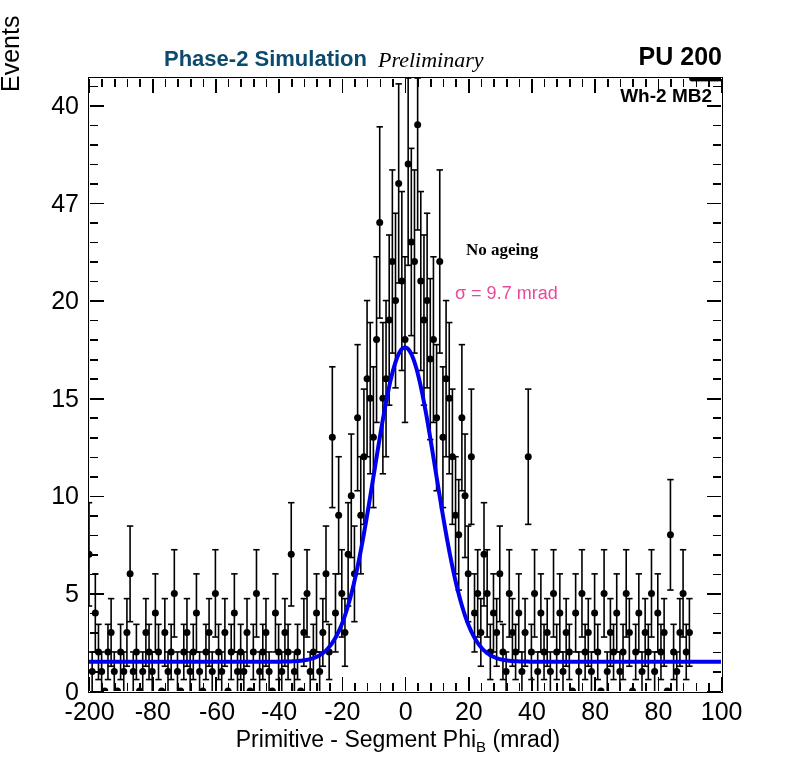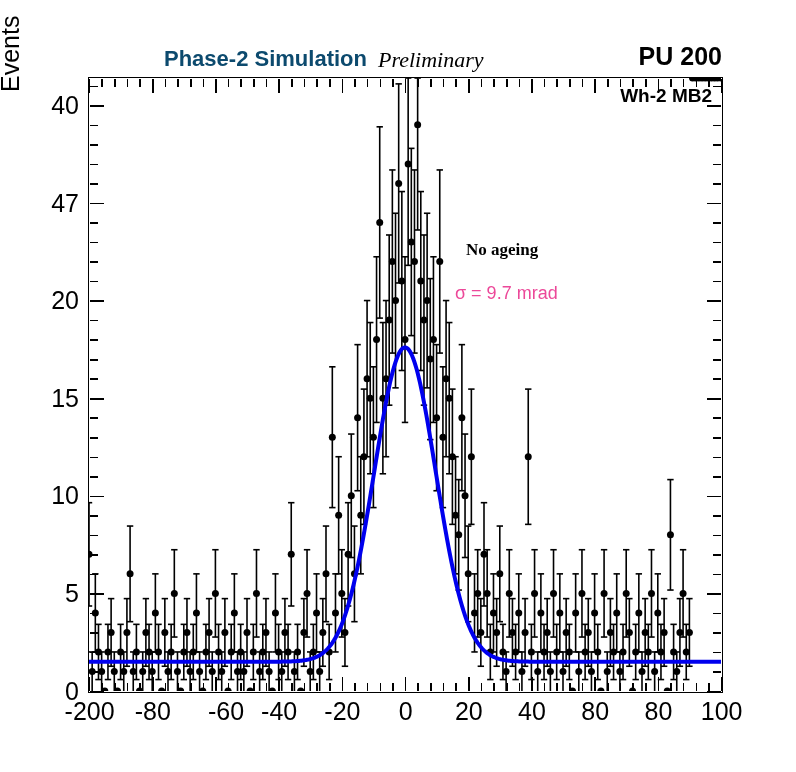--- a/index.html
+++ b/index.html
@@ -913,21 +913,21 @@
       <div class="tickline" style="left: 164.64px; top: 683.4px; width: 1.6px; height: 8px;"></div>
       <div class="tickline" style="left: 164.64px; top: 78.6px; width: 1.6px; height: 8px;"></div>
       <div class="tickline" style="left: 177.28px; top: 683.4px; width: 1.6px; height: 8px;"></div>
       <div class="tickline" style="left: 177.28px; top: 78.6px; width: 1.6px; height: 8px;"></div>
       <div class="tickline" style="left: 189.92px; top: 683.4px; width: 1.6px; height: 8px;"></div>
       <div class="tickline" style="left: 189.92px; top: 78.6px; width: 1.6px; height: 8px;"></div>
       <div class="tickline" style="left: 202.56px; top: 683.4px; width: 1.6px; height: 8px;"></div>
       <div class="tickline" style="left: 202.56px; top: 78.6px; width: 1.6px; height: 8px;"></div>
       <div class="tickline" style="left: 215.2px; top: 677.4px; width: 1.6px; height: 14px;"></div>
       <div class="tickline" style="left: 215.2px; top: 78.6px; width: 1.6px; height: 14px;"></div>
-      <div class="xlab" style="left: 181px; top: 699px; width: 90px;">-60</div>
+      <div class="xlab" style="left: 172px; top: 699px; width: 90px;">-60</div>
       <div class="tickline" style="left: 227.84px; top: 683.4px; width: 1.6px; height: 8px;"></div>
       <div class="tickline" style="left: 227.84px; top: 78.6px; width: 1.6px; height: 8px;"></div>
       <div class="tickline" style="left: 240.48px; top: 683.4px; width: 1.6px; height: 8px;"></div>
       <div class="tickline" style="left: 240.48px; top: 78.6px; width: 1.6px; height: 8px;"></div>
       <div class="tickline" style="left: 253.12px; top: 683.4px; width: 1.6px; height: 8px;"></div>
       <div class="tickline" style="left: 253.12px; top: 78.6px; width: 1.6px; height: 8px;"></div>
       <div class="tickline" style="left: 265.76px; top: 683.4px; width: 1.6px; height: 8px;"></div>
       <div class="tickline" style="left: 265.76px; top: 78.6px; width: 1.6px; height: 8px;"></div>
       <div class="tickline" style="left: 278.4px; top: 677.4px; width: 1.6px; height: 14px;"></div>
       <div class="tickline" style="left: 278.4px; top: 78.6px; width: 1.6px; height: 14px;"></div>
@@ -1004,14 +1004,18 @@
       <div class="tickline" style="left: 682.88px; top: 78.6px; width: 1.6px; height: 8px;"></div>
       <div class="tickline" style="left: 695.52px; top: 683.4px; width: 1.6px; height: 8px;"></div>
       <div class="tickline" style="left: 695.52px; top: 78.6px; width: 1.6px; height: 8px;"></div>
       <div class="tickline" style="left: 708.16px; top: 683.4px; width: 1.6px; height: 8px;"></div>
       <div class="tickline" style="left: 708.16px; top: 78.6px; width: 1.6px; height: 8px;"></div>
       <div class="tickline" style="left: 720.8px; top: 677.4px; width: 1.6px; height: 14px;"></div>
       <div class="tickline" style="left: 720.8px; top: 78.6px; width: 1.6px; height: 14px;"></div>
       <div class="xlab" style="left: 676.6px; top: 699px; width: 90px;">100</div>
     </div>
 
+  <div class="xtitle">
+    <span>Primitive - Segment Phi</span><sub>B</sub>
+    <span>(mrad)</span>
+  </div>
 
 </div>
 
 </body></html>

